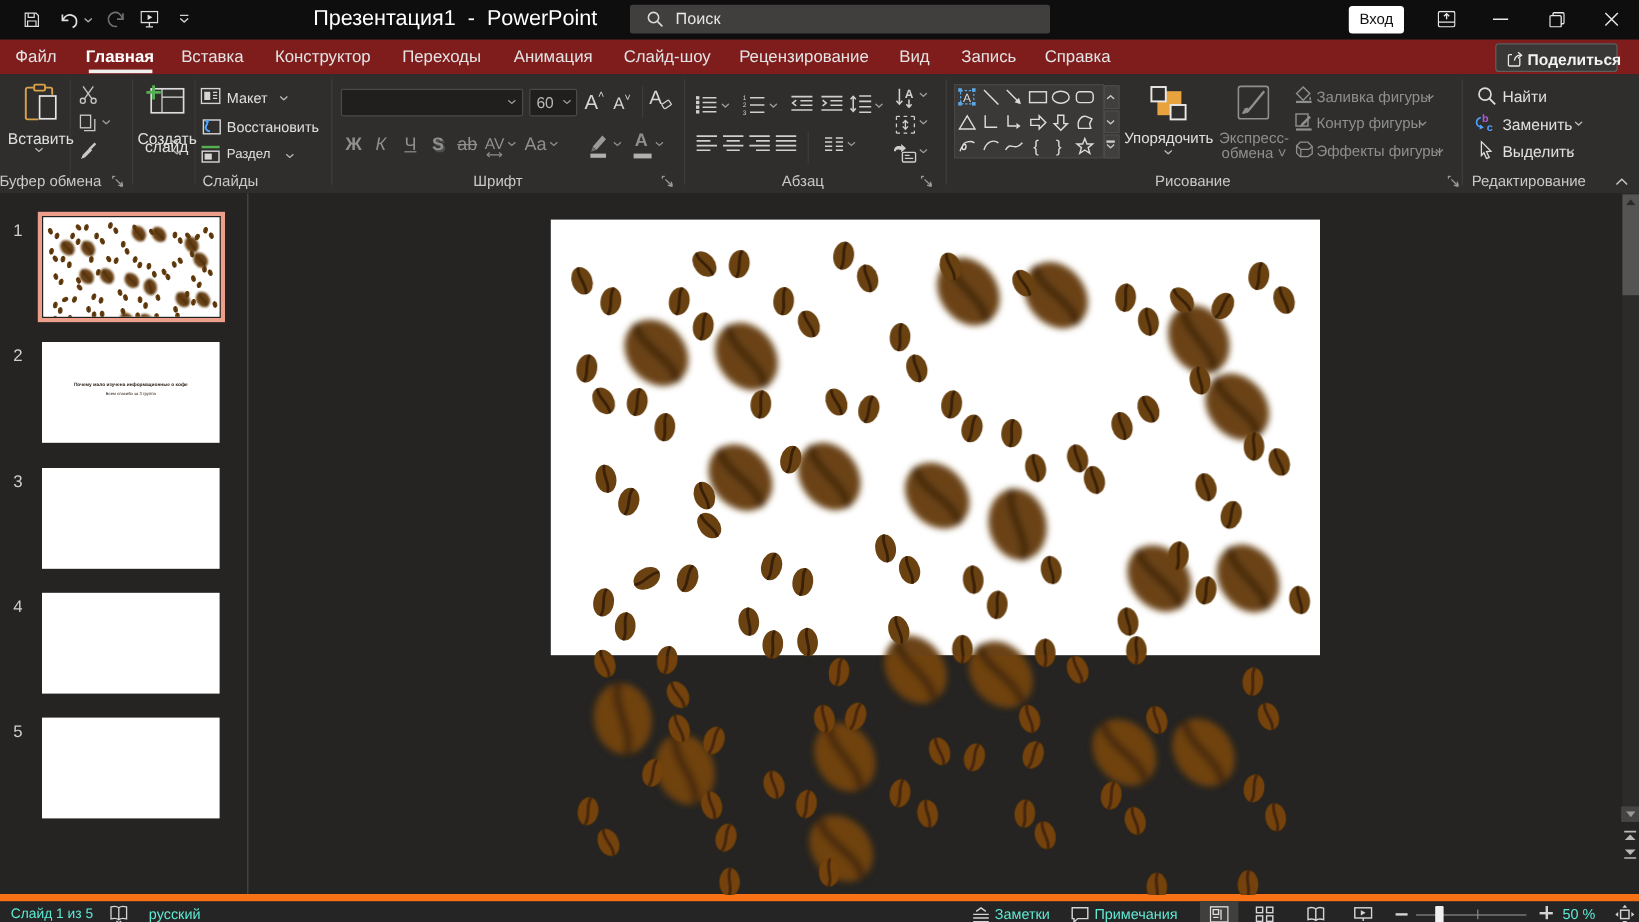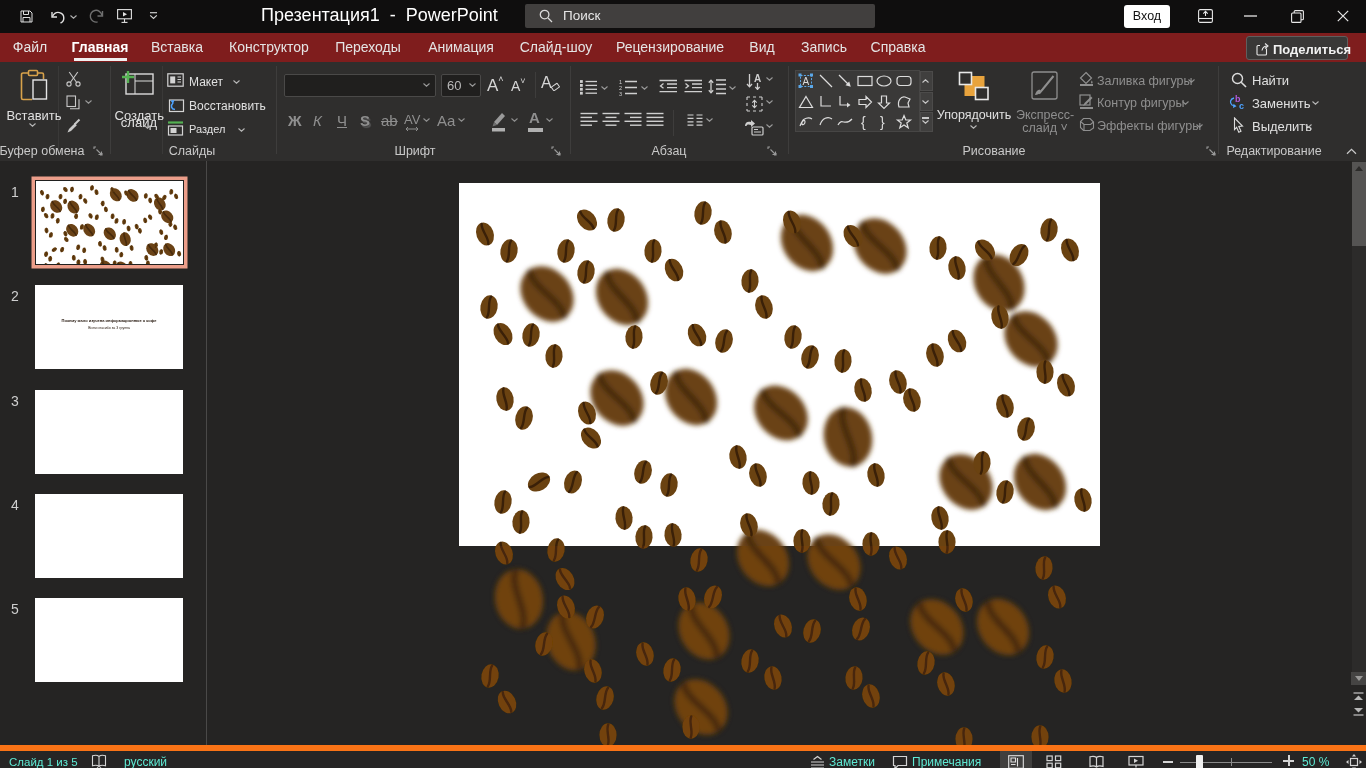--- a/index.html
+++ b/index.html
@@ -687,21 +687,21 @@
       <svg width="7" height="4" viewBox="0 0 7 4" style="">
         <path d="M0.5 0.5 L3.5 3.2 L6.5 0.5" fill="none" stroke="#b8b8b8" stroke-width="1.1"></path>
       </svg>
     </div>
 <svg class="abs" style="left:1029px;top:7px" width="32" height="33" viewBox="0 0 32 33">
 <rect x="3" y="3" width="25" height="27" rx="2" fill="none" stroke="#8f8f8f" stroke-width="1.3"></rect>
 <path d="M24.5 7 L13.5 20.5 L10 24.5" fill="none" stroke="#8f8f8f" stroke-width="2"></path>
 <path d="M10.5 20.5 C8 21 6.5 23.5 6 26 c2.5-0.2 5-1 6.5-3.2 z" fill="#8f8f8f"></path>
     </svg>
 <div class="btxt abs dim" style="left:1012px;top:46px;width:66px;text-align:center;font-size:12.5px">Экспресс-</div>
-<div class="btxt abs dim" style="left:1012px;top:59px;width:66px;text-align:center;font-size:12.5px">слайд ˅</div>
+<div class="btxt abs dim" style="left:1012px;top:59px;width:66px;text-align:center;font-size:12.5px">обмена ˅</div>
 <svg class="abs" style="left:1079px;top:9px" width="15" height="15" viewBox="0 0 15 15">
 <path d="M7 1.5 L12.5 7 7 12.5 1.5 7 z" fill="none" stroke="#8f8f8f" stroke-width="1.2"></path>
 <path d="M12.8 9.5 c1 1.5 1 3 0 3 s-1-1.5 0-3" fill="#8f8f8f"></path>
 <rect x="1" y="13" width="13" height="2" fill="#8f8f8f"></rect>
     </svg>
 <div class="btxt abs dim" style="left:1097px;top:12px;font-size:12.5px">Заливка фигуры</div>
 <div class="abs" style="left:1188px;top:17px">
       <svg width="7" height="4" viewBox="0 0 7 4" style="">
         <path d="M0.5 0.5 L3.5 3.2 L6.5 0.5" fill="none" stroke="#8f8f8f" stroke-width="1.1"></path>
       </svg>

